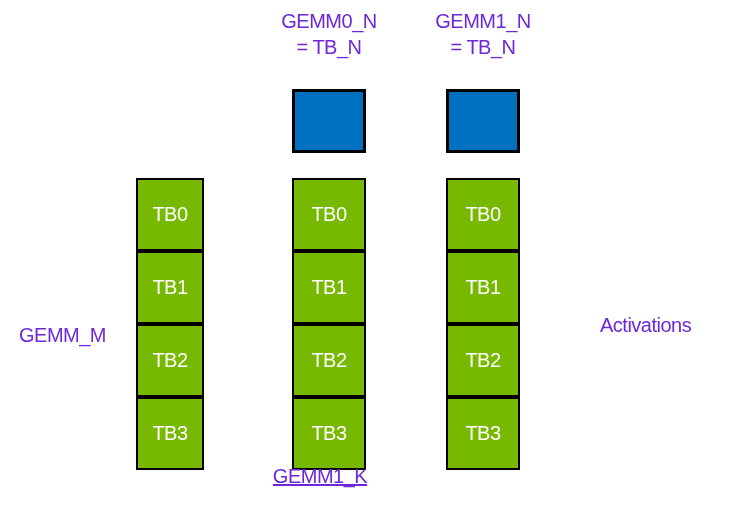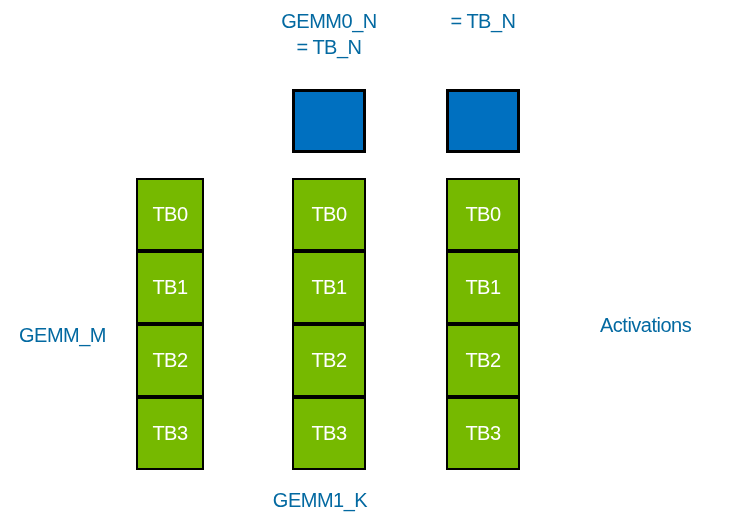--- a/index.html
+++ b/index.html
@@ -6,21 +6,21 @@
   body { font-family: "Liberation Sans", sans-serif; }
   #canvas {
     position: relative;
     width: 742px;
     height: 529px;
     background: #ffffff;
     overflow: hidden;
   }
   .lbl {
     position: absolute;
-    color: #0369a1;
+    color: #6d28d9;
     font-size: 20px;
     line-height: 26px;
     letter-spacing: -0.5px;
     white-space: nowrap;
   }
   .center { text-align: center; }
   .box {
     position: absolute;
     box-sizing: border-box;
     border: 3px solid #000000;
@@ -48,20 +48,21 @@
 </head>
 <body>
 
 <div id="canvas">
 
   <div class="lbl center" style="left:239px; top:8px; width:180px;">
     <div>GEMM0_N</div>
     <div>= TB_N</div>
   </div>
   <div class="lbl center" style="left:393px; top:8px; width:180px;">
+    <div>GEMM1_N</div>
     <div>= TB_N</div>
   </div>
 
   <div class="box weights-fill" style="left: 292px; top: 89px; width: 74px; height: 64px; background: rgb(0, 112, 192);"></div>
   <div class="box weights-fill" style="left: 446px; top: 89px; width: 74px; height: 64px; background: rgb(0, 112, 192);"></div>
 
 
   <div class="tbcol" style="left:136px; top:178px; width:68px;">
     <div class="tb" style="background: rgb(118, 185, 0);">TB0</div>
     <div class="tb" style="background: rgb(118, 185, 0);">TB1</div>
@@ -80,15 +81,15 @@
     <div class="tb" style="background: rgb(118, 185, 0);">TB0</div>
     <div class="tb" style="background: rgb(118, 185, 0);">TB1</div>
     <div class="tb" style="background: rgb(118, 185, 0);">TB2</div>
     <div class="tb" style="background: rgb(118, 185, 0);">TB3</div>
   </div>
 
   <div class="lbl" style="left:19px; top:322px;">GEMM_M</div>
 
   <div class="lbl" style="left:600px; top:312px;">Activations</div>
 
-  <div class="lbl center" style="left:260px; top:487px; width:120px;">GEMM1_K</div>
+  <div class="lbl center" style="left:260px; top:463px; width:120px;text-decoration:underline;">GEMM1_K</div>
 
 </div>
 
 </body></html>

